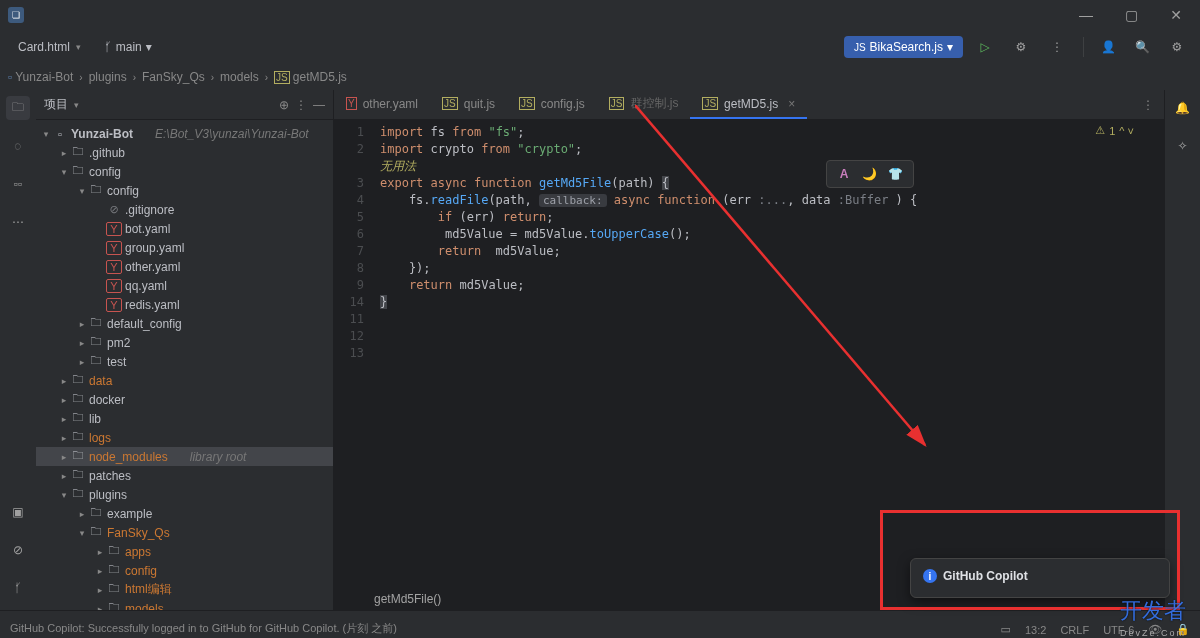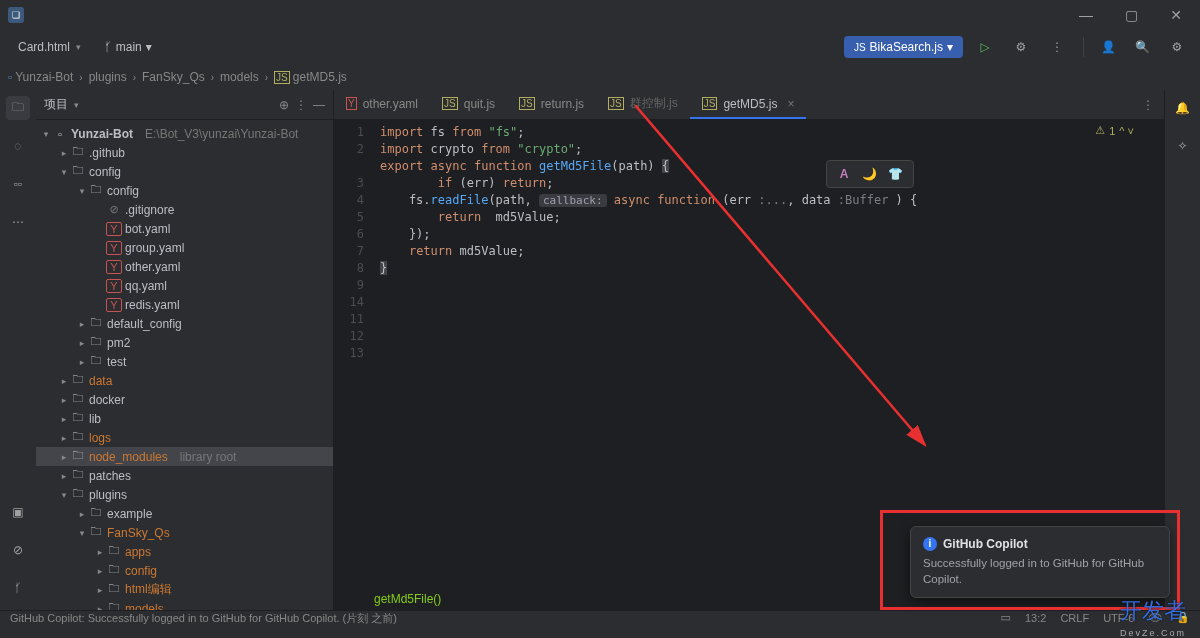--- a/index.html
+++ b/index.html
@@ -31,21 +31,21 @@
 .project-panel { width: 298px; background: #2b2d30; border-right: 1px solid #1e1f22; display: flex; flex-direction: column; }
 .panel-header { height: 30px; display: flex; align-items: center; padding: 0 8px; gap: 6px; border-bottom: 1px solid #1e1f22; }
 .panel-header .title { font-weight: 500; }
 .panel-header .tools { margin-left: auto; display: flex; gap: 6px; color: #888; }
 .tree { overflow-y: auto; flex: 1; padding: 4px 0; }
 .tree-row { display: flex; align-items: center; height: 19px; padding-right: 6px; cursor: pointer; white-space: nowrap; }
 .tree-row.sel { background: #43454a; }
 .tree-row .arr { width: 12px; font-size: 9px; color: #888; text-align: center; }
 .tree-row .ic { width: 16px; font-size: 11px; text-align: center; }
 .tree-row .lbl { margin-left: 3px; }
-.tree-row .muted { color: #777; margin-left: 12px; }
+.tree-row .muted { color: #777; margin-left: 22px; font-style: italic; }
 .folder-ic { color: #ced0d6; }
 .yaml-ic, .redis-ic { color: #c75450; font-size: 10px; border: 1px solid #c75450; border-radius: 2px; padding: 0 1px; }
 .gitignore-ic { color: #7a7c80; }
 .highlight-py { color: #cc7832; }
 .editor-area { flex: 1; display: flex; flex-direction: column; background: #1e1f22; position: relative; }
 .tab-bar { height: 30px; display: flex; background: #2b2d30; border-bottom: 1px solid #1e1f22; }
 .tab { display: flex; align-items: center; padding: 0 12px; gap: 6px; color: #888; cursor: pointer; border-bottom: 2px solid transparent; }
 .tab.active { color: #bcbec4; border-bottom-color: #3574f0; }
 .tab .ic { font-size: 10px; }
 .tab .close { margin-left: 4px; color: #777; }
@@ -56,23 +56,23 @@
 .kw { color: #cf8e6d; }
 .str { color: #6aab73; }
 .fn { color: #56a8f5; }
 .cmt { color: #7a7e85; }
 .pill { background: #393b40; color: #9da0a8; padding: 0 4px; border-radius: 3px; font-size: 11px; }
 .prop { color: #c77dbb; }
 .annot { color: #b3ae60; font-style: italic; }
 .editor-widgets { position: absolute; top: 40px; right: 250px; display: flex; gap: 4px; background: #2b2d30; border: 1px solid #444; border-radius: 4px; padding: 2px 6px; }
 .ew-ic { width: 22px; height: 22px; display: flex; align-items: center; justify-content: center; }
 .warn-badge { position: absolute; top: 4px; right: 30px; display:flex; align-items:center; gap:4px; color: #b3ae60; font-size: 11px; }
-.breadcrumb-fn { position: absolute; bottom: 0; left: 40px; color: #84cc16; padding: 4px 0; font-size: 12px; }
+.breadcrumb-fn { position: absolute; bottom: 0; left: 40px; color: #a3a3a3; padding: 4px 0; font-size: 12px; }
 .right-rail { width: 36px; background: #2b2d30; border-left: 1px solid #1e1f22; display: flex; flex-direction: column; align-items: center; padding-top: 6px; gap: 14px; }
-.status-bar { height: 26px; background: #2b2d30; display: flex; align-items: flex-start; padding: 0 10px; font-size: 11px; color: #888; border-top: 1px solid #1e1f22; }
+.status-bar { height: 26px; background: #2b2d30; display: flex; align-items: flex-end; padding: 0 10px; font-size: 11px; color: #888; border-top: 1px solid #1e1f22; }
 .status-right { margin-left: auto; display: flex; gap: 14px; align-items: center; }
 .notification { position: absolute; right: 30px; bottom: 40px; width: 260px; background: #2b2d30; border: 1px solid #444; border-radius: 6px; padding: 10px 12px; box-shadow: 0 4px 12px rgba(0,0,0,0.5); }
 .notif-title { display: flex; align-items: center; gap: 6px; font-weight: bold; color: #dfe1e5; margin-bottom: 4px; }
 .notif-body { color: #a0a2a8; font-size: 11.5px; line-height: 1.4; }
 .info-ic { width: 14px; height: 14px; background: #3574f0; border-radius: 50%; color: #fff; font-size: 10px; display: flex; align-items: center; justify-content: center; font-weight: bold; }
 .red-box { position: absolute; right: 20px; bottom: 28px; width: 300px; height: 100px; border: 3px solid #e83030; pointer-events: none; }
 .arrow-svg { position: absolute; top: 105px; left: 635px; pointer-events: none; }
 .watermark { position: absolute; right: 14px; bottom: 12px; color: #3574f0; font-size: 22px; font-family: "Microsoft YaHei"; opacity: 0.9; text-shadow: 0 0 2px #000; }
 .watermark-sub { position: absolute; right: 14px; bottom: 0px; color: #aaa; font-size: 9px; letter-spacing: 2px; }
 </style>
@@ -290,21 +290,21 @@
     <div class="tab">
           <span class="ic" style="color:#c75450;border:1px solid #c75450;padding:0 1px;">Y</span>
           <span>other.yaml</span>
         </div>
         <div class="tab">
           <span class="ic" style="color:#b3ae60;border:1px solid #b3ae60;padding:0 1px;">JS</span>
           <span>quit.js</span>
         </div>
         <div class="tab">
           <span class="ic" style="color:#b3ae60;border:1px solid #b3ae60;padding:0 1px;">JS</span>
-          <span>return.js</span>
+          <span>config.js</span>
         </div>
         <div class="tab">
           <span class="ic" style="color:#b3ae60;border:1px solid #b3ae60;padding:0 1px;">JS</span>
           <span style="color:#666;">群控制.js</span>
         </div>
         <div class="tab active">
           <span class="ic" style="color:#b3ae60;border:1px solid #b3ae60;padding:0 1px;">JS</span>
           <span>getMD5.js</span>
           <span class="close">×</span>
         </div>
@@ -325,23 +325,25 @@
           <div>8</div>
           <div>9</div>
           <div>14</div>
           <div>11</div>
           <div>12</div>
           <div>13</div>
         </div>
       <div class="code">
 <div><span class="kw">import</span> fs <span class="kw">from</span> <span class="str">"fs"</span>;</div>
 <div><span class="kw">import</span> crypto <span class="kw">from</span> <span class="str">"crypto"</span>;</div>
+<div class="annot">无用法</div>
 <div><span class="kw">export</span> <span class="kw">async</span> <span class="kw">function</span> <span class="fn">getMd5File</span>(path) <span style="background:#43454a;">{</span></div>
+<div>&nbsp;&nbsp;&nbsp;&nbsp;fs.<span class="fn">readFile</span>(path, <span class="pill">callback:</span> <span class="kw">async function</span> (err <span class="cmt">:...</span>, data <span class="cmt">:Buffer</span> ) {</div>
 <div>&nbsp;&nbsp;&nbsp;&nbsp;&nbsp;&nbsp;&nbsp;&nbsp;<span class="kw">if</span> (err) <span class="kw">return</span>;</div>
-<div>&nbsp;&nbsp;&nbsp;&nbsp;fs.<span class="fn">readFile</span>(path, <span class="pill">callback:</span> <span class="kw">async function</span> (err <span class="cmt">:...</span>, data <span class="cmt">:Buffer</span> ) {</div>
+<div>&nbsp;&nbsp;&nbsp;&nbsp;&nbsp;&nbsp;&nbsp;&nbsp;&nbsp;md5Value = md5Value.<span class="fn">toUpperCase</span>();</div>
 <div>&nbsp;&nbsp;&nbsp;&nbsp;&nbsp;&nbsp;&nbsp;&nbsp;<span class="kw">return</span>&nbsp;&nbsp;md5Value;</div>
 <div>&nbsp;&nbsp;&nbsp;&nbsp;});</div>
 <div>&nbsp;&nbsp;&nbsp;&nbsp;<span class="kw">return</span> md5Value;</div>
 <div><span style="background:#43454a;">}</span></div>
       </div>
       <div class="warn-badge">⚠ <span>1</span> ^ ˅</div>
       <div class="editor-widgets">
         <div class="ew-ic" style="color:#c77dbb;font-weight:bold;">A</div>
         <div class="ew-ic" style="color:#b3ae60;">🌙</div>
         <div class="ew-ic" style="color:#3cbdb0;">👕</div>
@@ -366,21 +368,20 @@
     <span>👁</span>
     <span>🔒</span>
   </div>
 </div>
 
 <div class="notification">
   <div class="notif-title">
     <span class="info-ic">i</span>
     <span>GitHub Copilot</span>
   </div>
-  <div class="notif-body">Successfully logged in to GitHub for GitHub Copilot.</div>
 </div>
 
 <div class="red-box"></div>
 
 <svg class="arrow-svg" width="320" height="360">
   <defs>
       <marker id="ah" markerWidth="10" markerHeight="10" refX="8" refY="3" orient="auto">
         <polygon points="0 0, 9 3, 0 6" fill="#e83030"></polygon>
       </marker>
     </defs>

